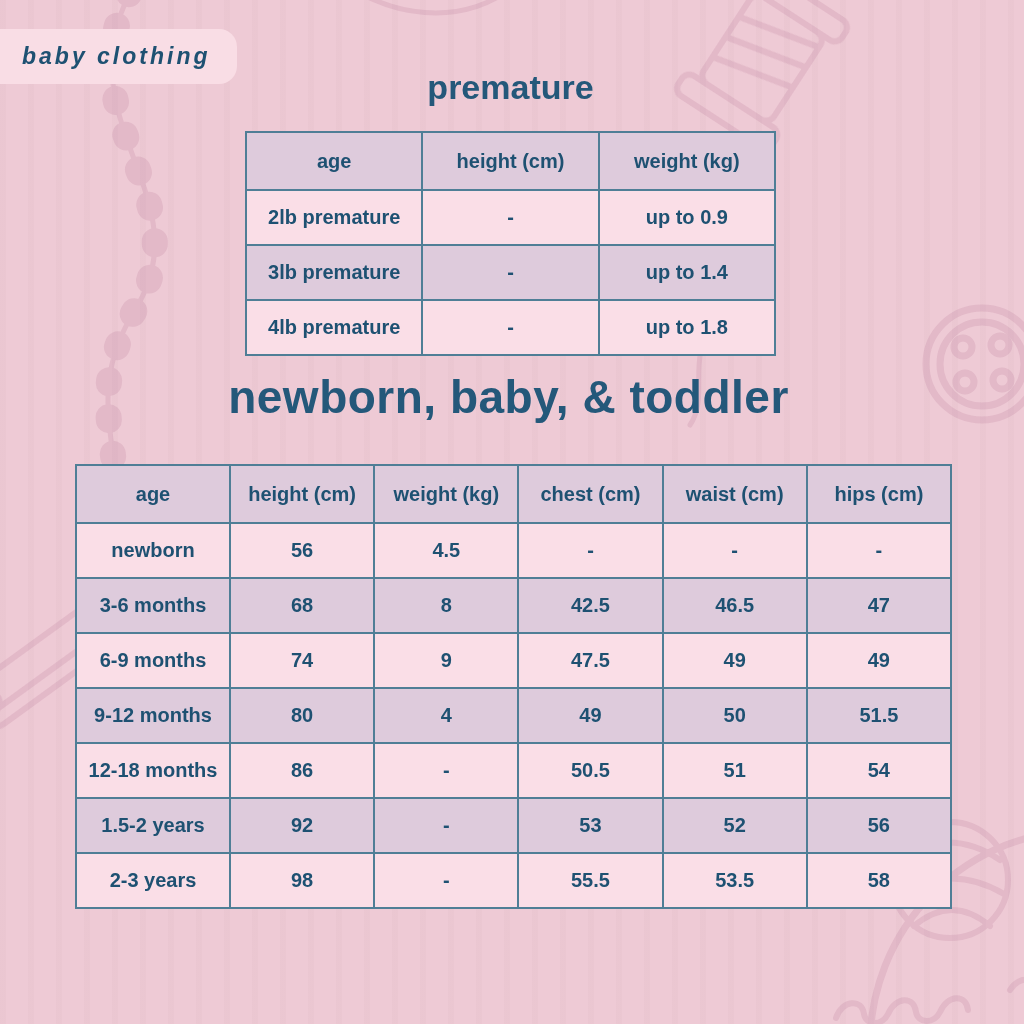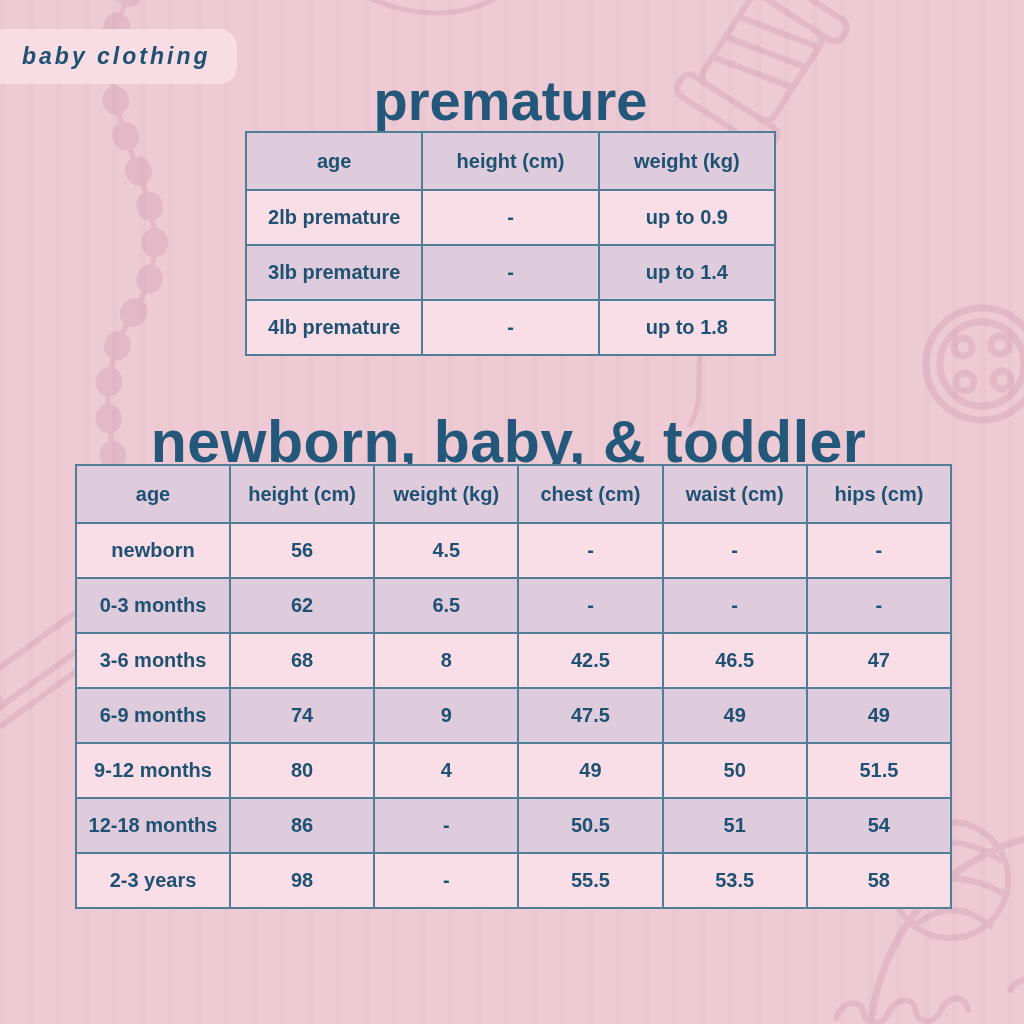--- a/index.html
+++ b/index.html
@@ -39,22 +39,22 @@
     letter-spacing: 3px;
   }
   .title {
     position: absolute;
     margin: 0;
     text-align: center;
     color: var(--title, #24587a);
     font-weight: bold;
     z-index: 2;
   }
-  #title-premature { left: 245px; width: 531px; top: 68px; font-size: 56px; }
-  #title-newborn  { left: 70px;  width: 877px; top: 408px; font-size: 59px; letter-spacing: 0.5px; }
+  #title-premature { left: 245px; width: 531px; top: 68px; font-size: 34px; }
+  #title-newborn  { left: 70px;  width: 877px; top: 370px; font-size: 46px; letter-spacing: 0.5px; }
 
   .size-table {
     position: absolute;
     border-collapse: collapse;
     table-layout: fixed;
     z-index: 2;
     background: var(--row_pink, #fadee7);
   }
   .size-table th, .size-table td {
     border: 2px solid var(--border, #4f7e96);
@@ -179,28 +179,20 @@
     <tbody>
       <tr>
         <td>newborn</td>
         <td>56</td>
         <td>4.5</td>
         <td>-</td>
         <td>-</td>
         <td>-</td>
       </tr>
       <tr>
-        <td>0-3 months</td>
-        <td>62</td>
-        <td>6.5</td>
-        <td>-</td>
-        <td>-</td>
-        <td>-</td>
-      </tr>
-      <tr>
         <td>3-6 months</td>
         <td>68</td>
         <td>8</td>
         <td>42.5</td>
         <td>46.5</td>
         <td>47</td>
       </tr>
       <tr>
         <td>6-9 months</td>
         <td>74</td>
@@ -219,20 +211,28 @@
       </tr>
       <tr>
         <td>12-18 months</td>
         <td>86</td>
         <td>-</td>
         <td>50.5</td>
         <td>51</td>
         <td>54</td>
       </tr>
       <tr>
+        <td>1.5-2 years</td>
+        <td>92</td>
+        <td>-</td>
+        <td>53</td>
+        <td>52</td>
+        <td>56</td>
+      </tr>
+      <tr>
         <td>2-3 years</td>
         <td>98</td>
         <td>-</td>
         <td>55.5</td>
         <td>53.5</td>
         <td>58</td>
       </tr>
     </tbody>
   </table>
 

